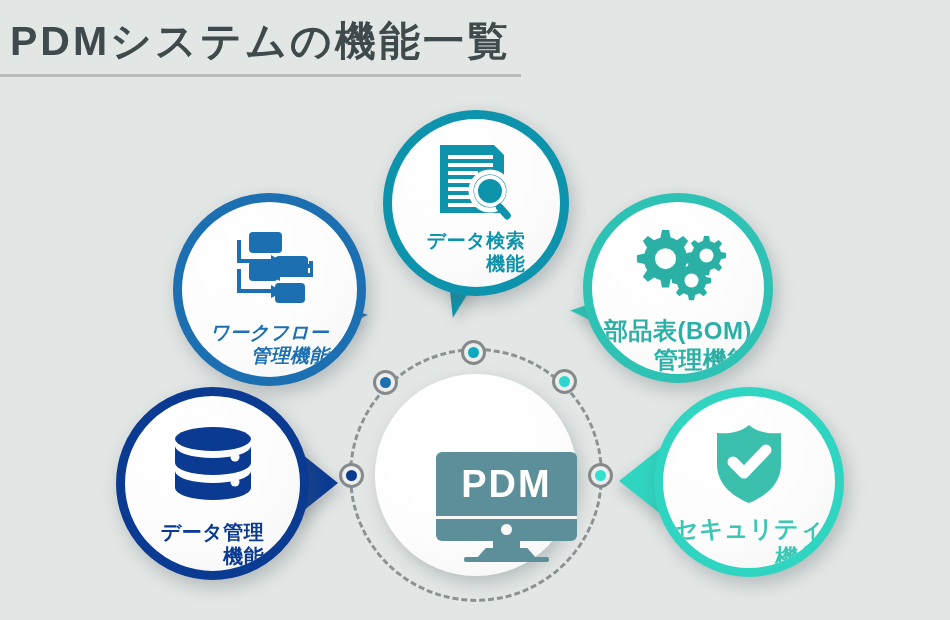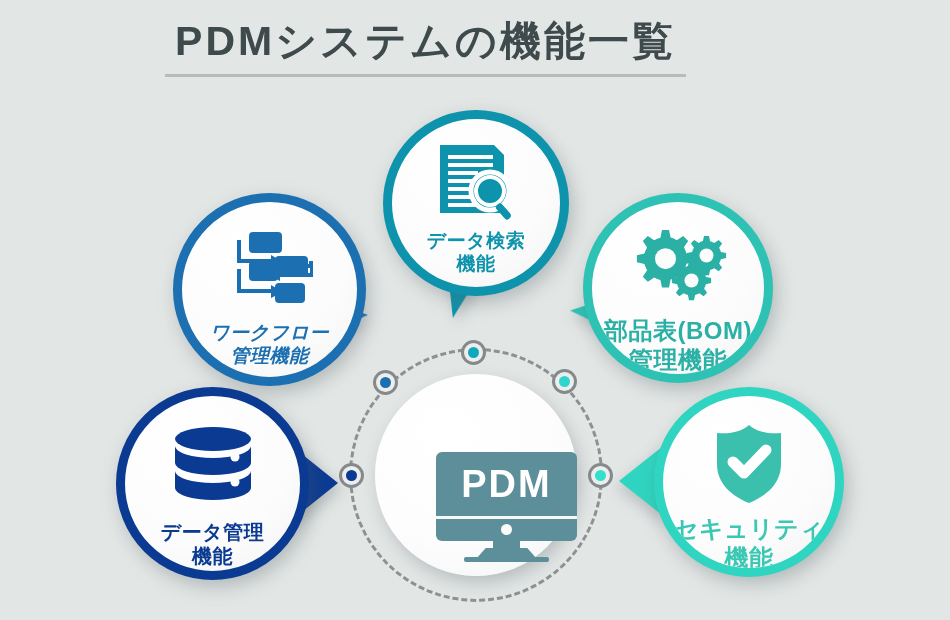--- a/index.html
+++ b/index.html
@@ -19,21 +19,20 @@
     width: 950px;
     height: 620px;
   }
 
   
   .title-wrap {
     position: absolute;
     left: 0;
     top: 16px;
     width: 851px;
-    text-align: center;
   }
   .title-text {
     display: inline-block;
     font-size: 41px;
     font-weight: bold;
     letter-spacing: 3px;
     color: #3f4a4d;
     line-height: 1.25;
     padding: 0 10px 7px 10px;
     border-bottom: 3px solid #b7bcbb;
@@ -177,21 +176,21 @@
     position: absolute;
     inset: 0;
     display: flex;
     flex-direction: column;
     align-items: center;
     justify-content: flex-start;
     border-radius: 50%;
     overflow: hidden;
   }
   .bubble-label {
-    text-align: center;
+    text-align: right;
     font-weight: bold;
     line-height: 1.22;
     letter-spacing: 0.5px;
     white-space: pre-line;
   }
   .bubble-icon {
     position: relative;
   }
 
   

